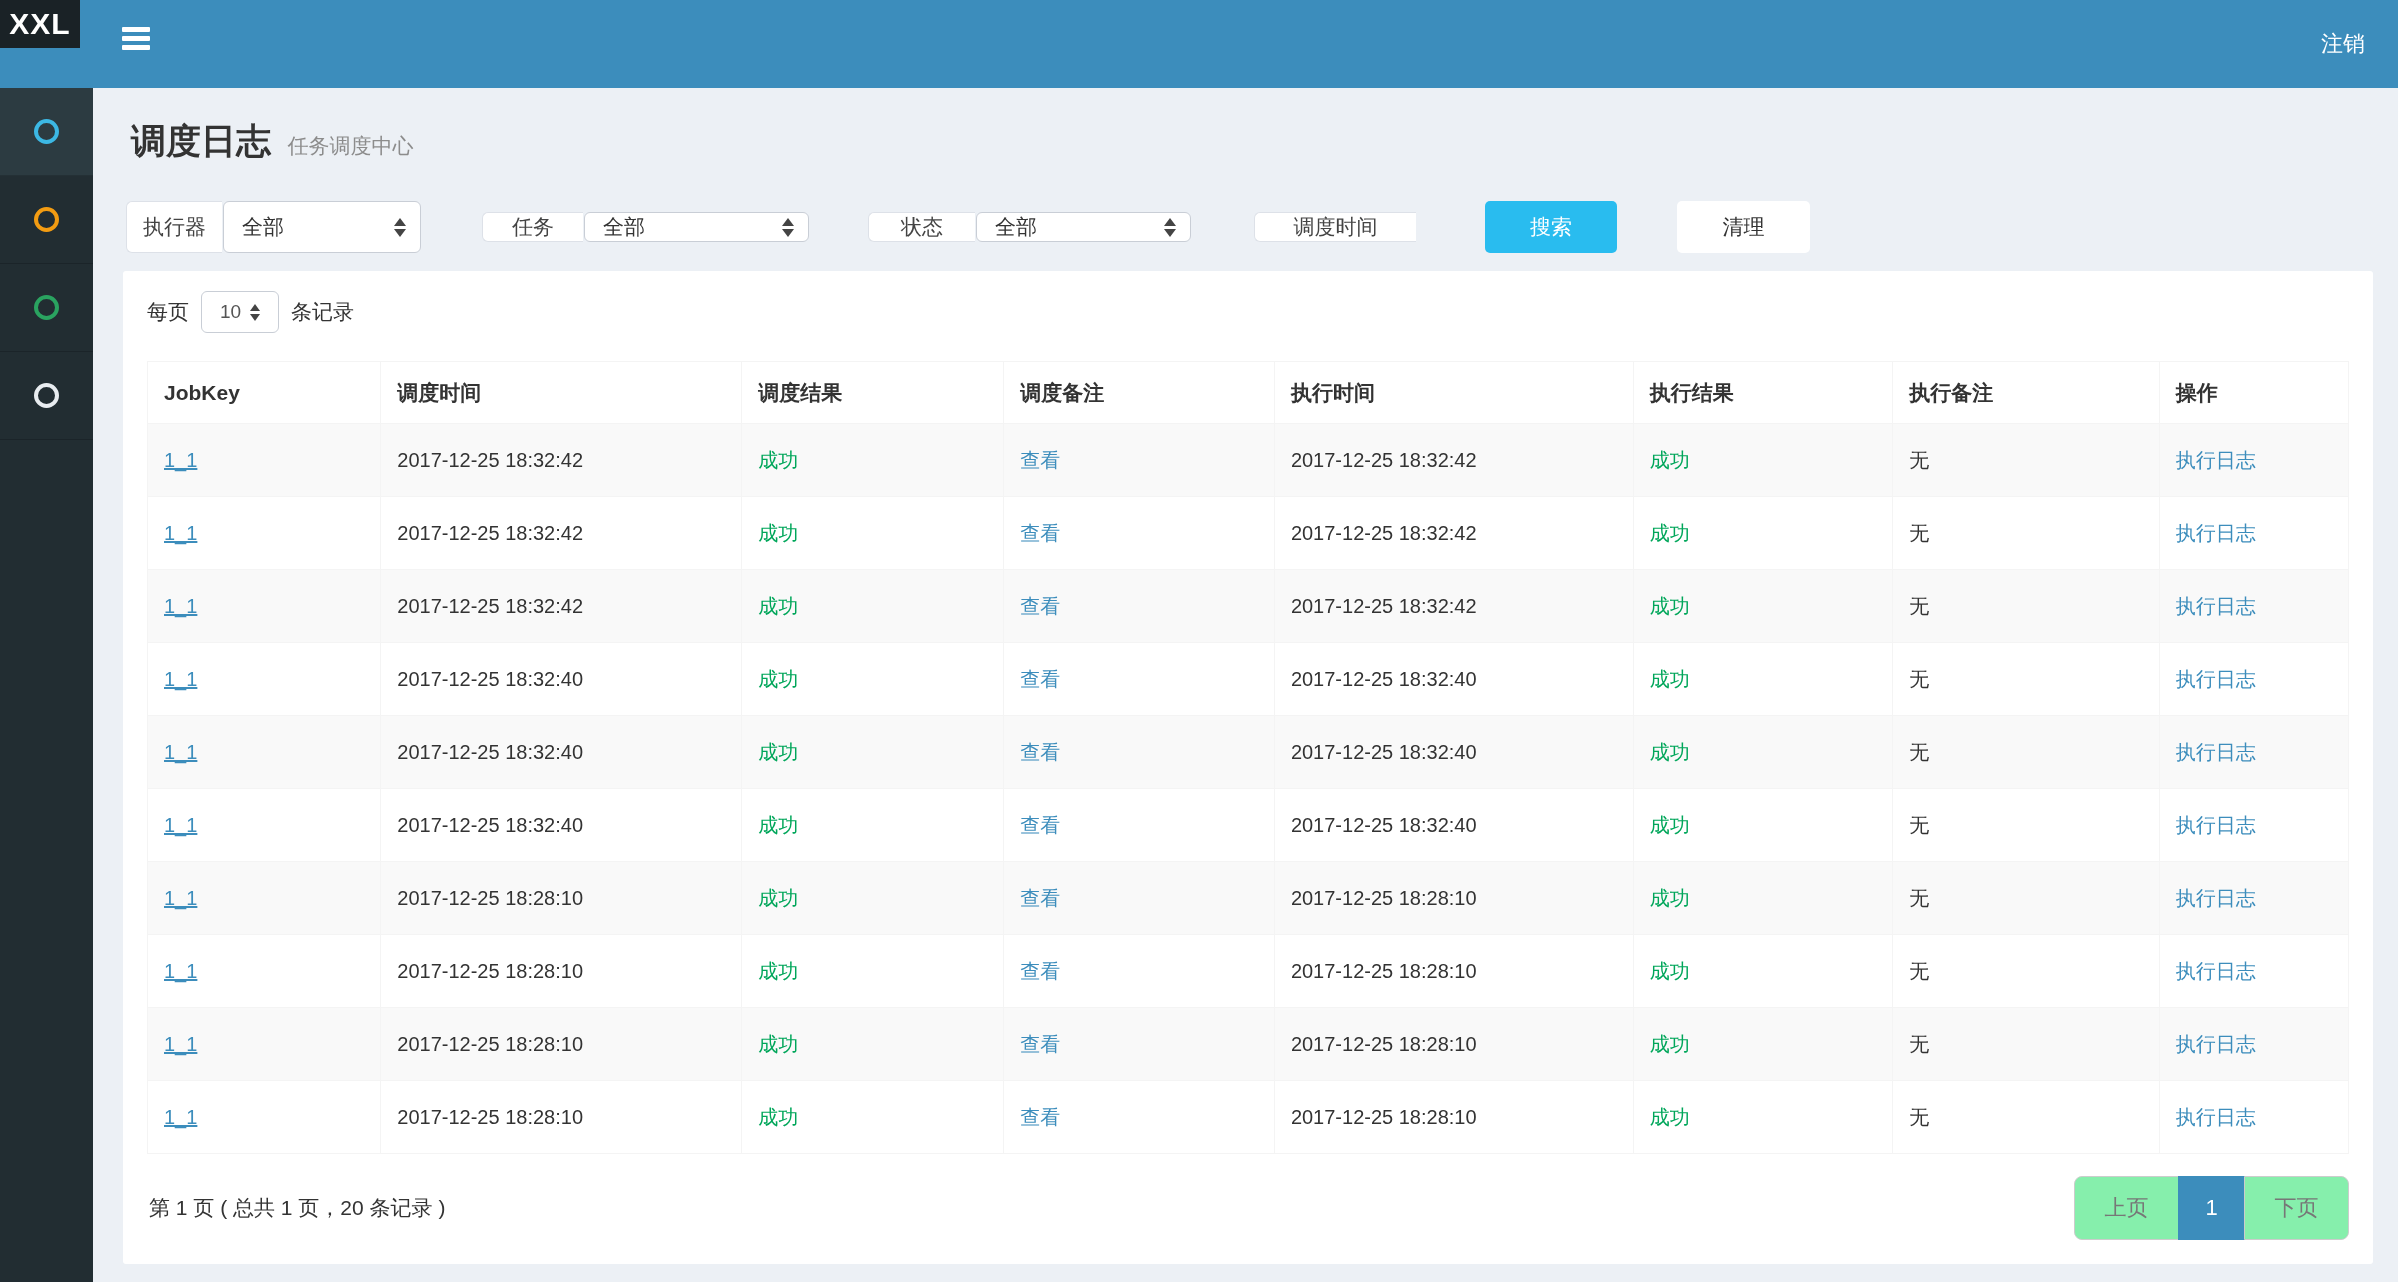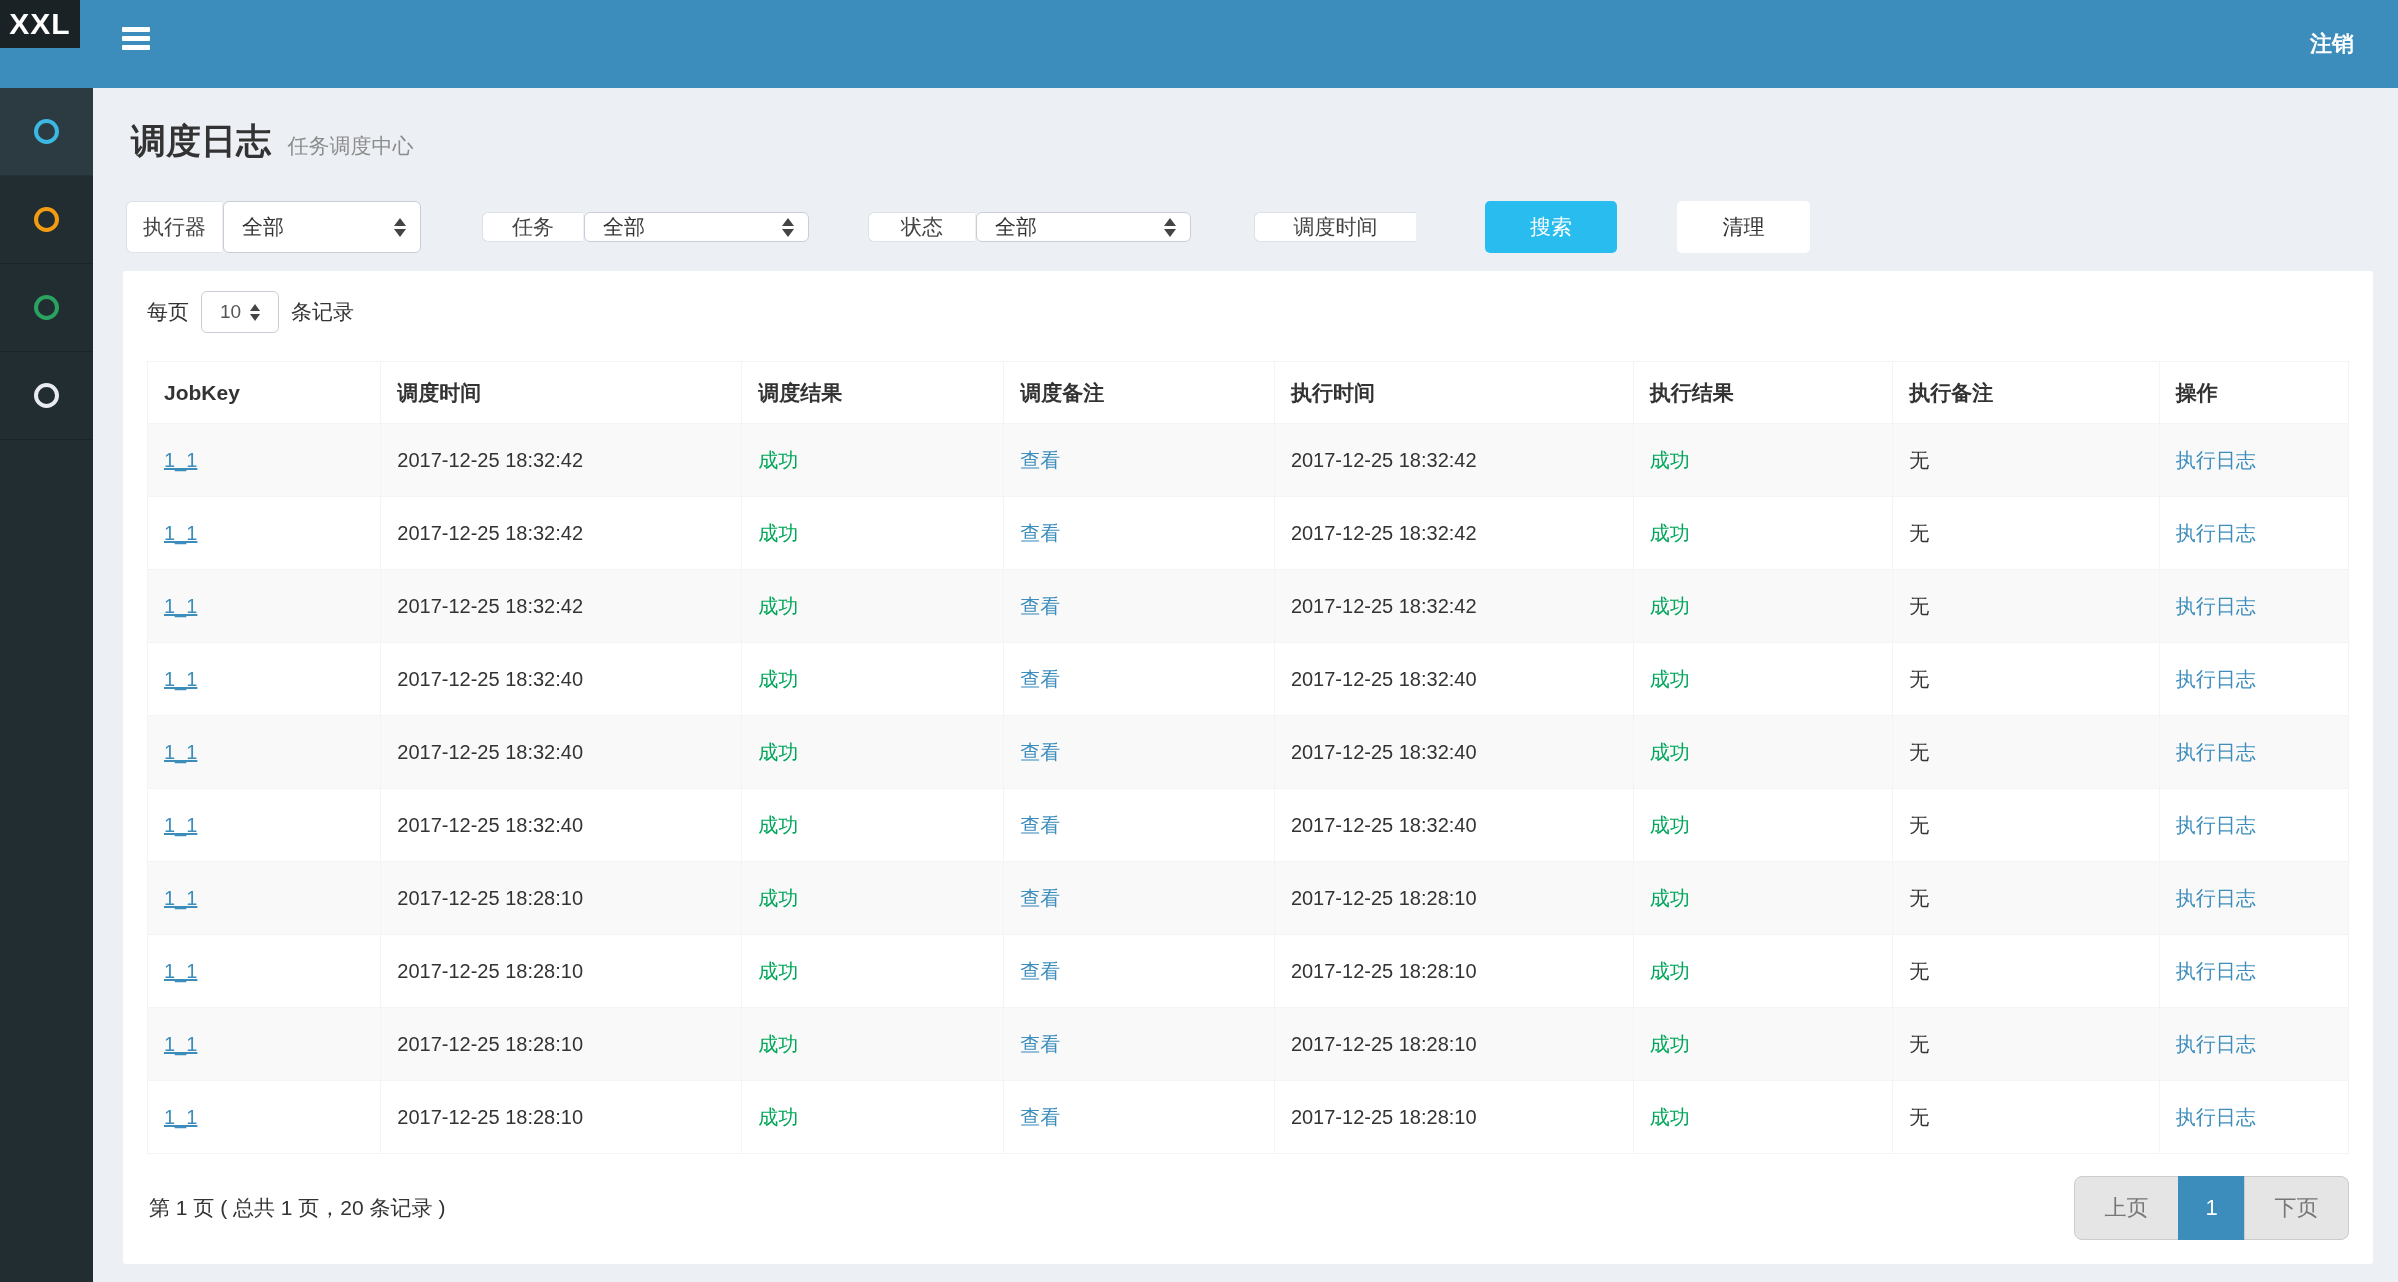--- a/index.html
+++ b/index.html
@@ -7,22 +7,22 @@
   body { font-family: "Liberation Sans", "DejaVu Sans", sans-serif; background: #ecf0f5; color: #333; }
 
   
   .navbar { position: absolute; top: 0; left: 0; width: 2398px; height: 88px; background: #3c8dbc; z-index: 10; }
   .logo { position: absolute; left: 0; top: 0; width: 80px; height: 48px; background: #1a2226;
           color: #fff; font-size: 30px; font-weight: bold; letter-spacing: 1px;
           display: flex; align-items: center; justify-content: center; cursor: pointer; }
   .hamburger { position: absolute; left: 108px; top: 14px; width: 56px; height: 48px;
                display: flex; flex-direction: column; justify-content: center; gap: 4px; padding: 0 14px; cursor: pointer; }
   .hamburger .bar { width: 28px; height: 5px; background: #fff; border-radius: 1px; }
-  .logout { position: absolute; right: 36px; top: 0; height: 88px; display: flex; align-items: center;
-            color: #fff; font-size: 22px; font-weight: 700; cursor: pointer; padding: 0 8px; }
+  .logout { position: absolute; right: 25px; top: 0; height: 88px; display: flex; align-items: center;
+            color: #fff; font-size: 22px; font-weight: 400; cursor: pointer; padding: 0 8px; }
 
   
   .sidebar { position: absolute; left: 0; top: 88px; width: 93px; height: 1194px; background: #222d32; z-index: 5; }
   .side-item { width: 93px; height: 88px; display: flex; align-items: center; justify-content: center; cursor: pointer;
                border-bottom: 1px solid rgba(0,0,0,0.18); }
   .side-item.active { background: #2c3b41; }
   .circle-o { width: 25px; height: 25px; border-radius: 50%; border: 4px solid #fff; }
 
   
   .main { position: absolute; left: 93px; top: 88px; width: 2305px; height: 1194px; background: #ecf0f5; overflow: hidden; }
@@ -71,21 +71,21 @@
   td { font-size: 20px; height: 73px; color: #333; }
   tbody tr:nth-child(odd) { background: #f9f9f9; }
   .cell-link { cursor: pointer; }
   .cell-underline { text-decoration: underline; }
 
   
   .panel-footer { display: flex; align-items: center; justify-content: space-between; margin-top: 22px; }
   .summary { font-size: 21px; color: #333; padding-left: 2px; }
   .pagination { display: flex; }
   .page-btn { min-width: 105px; height: 64px; line-height: 62px; text-align: center; font-size: 22px;
-              color: #777; background: #e5e5e5; border: 1px solid #ccc; margin-left: -1px; cursor: pointer; padding: 0 10px; }
+              color: #777; background: #86efac; border: 1px solid #ccc; margin-left: -1px; cursor: pointer; padding: 0 10px; }
   .page-btn:first-child { border-radius: 8px 0 0 8px; margin-left: 0; }
   .page-btn:last-child { border-radius: 0 8px 8px 0; }
   .page-btn.active { color: #fff; min-width: 67px; cursor: default; }
 </style>
 </head>
 <body>
 
 <header class="navbar" style="background: rgb(60, 141, 188);">
   <div class="logo">XXL</div>
   <div class="hamburger">

